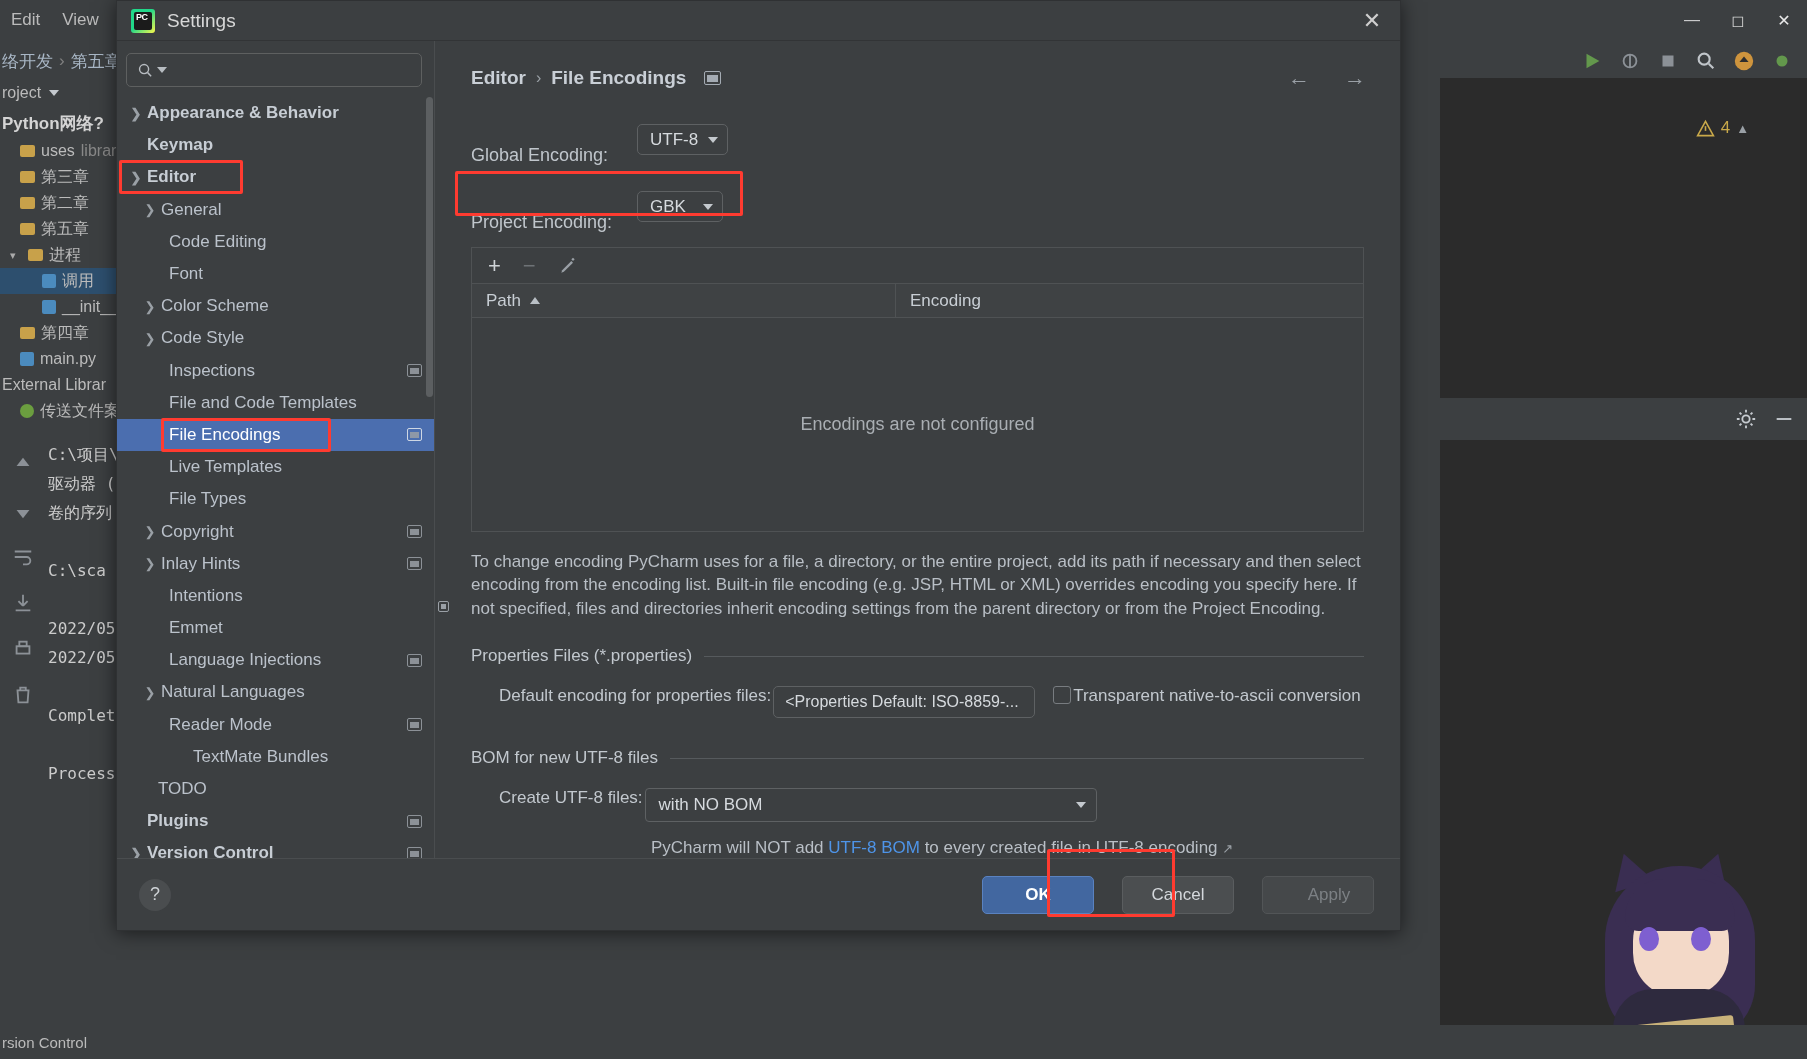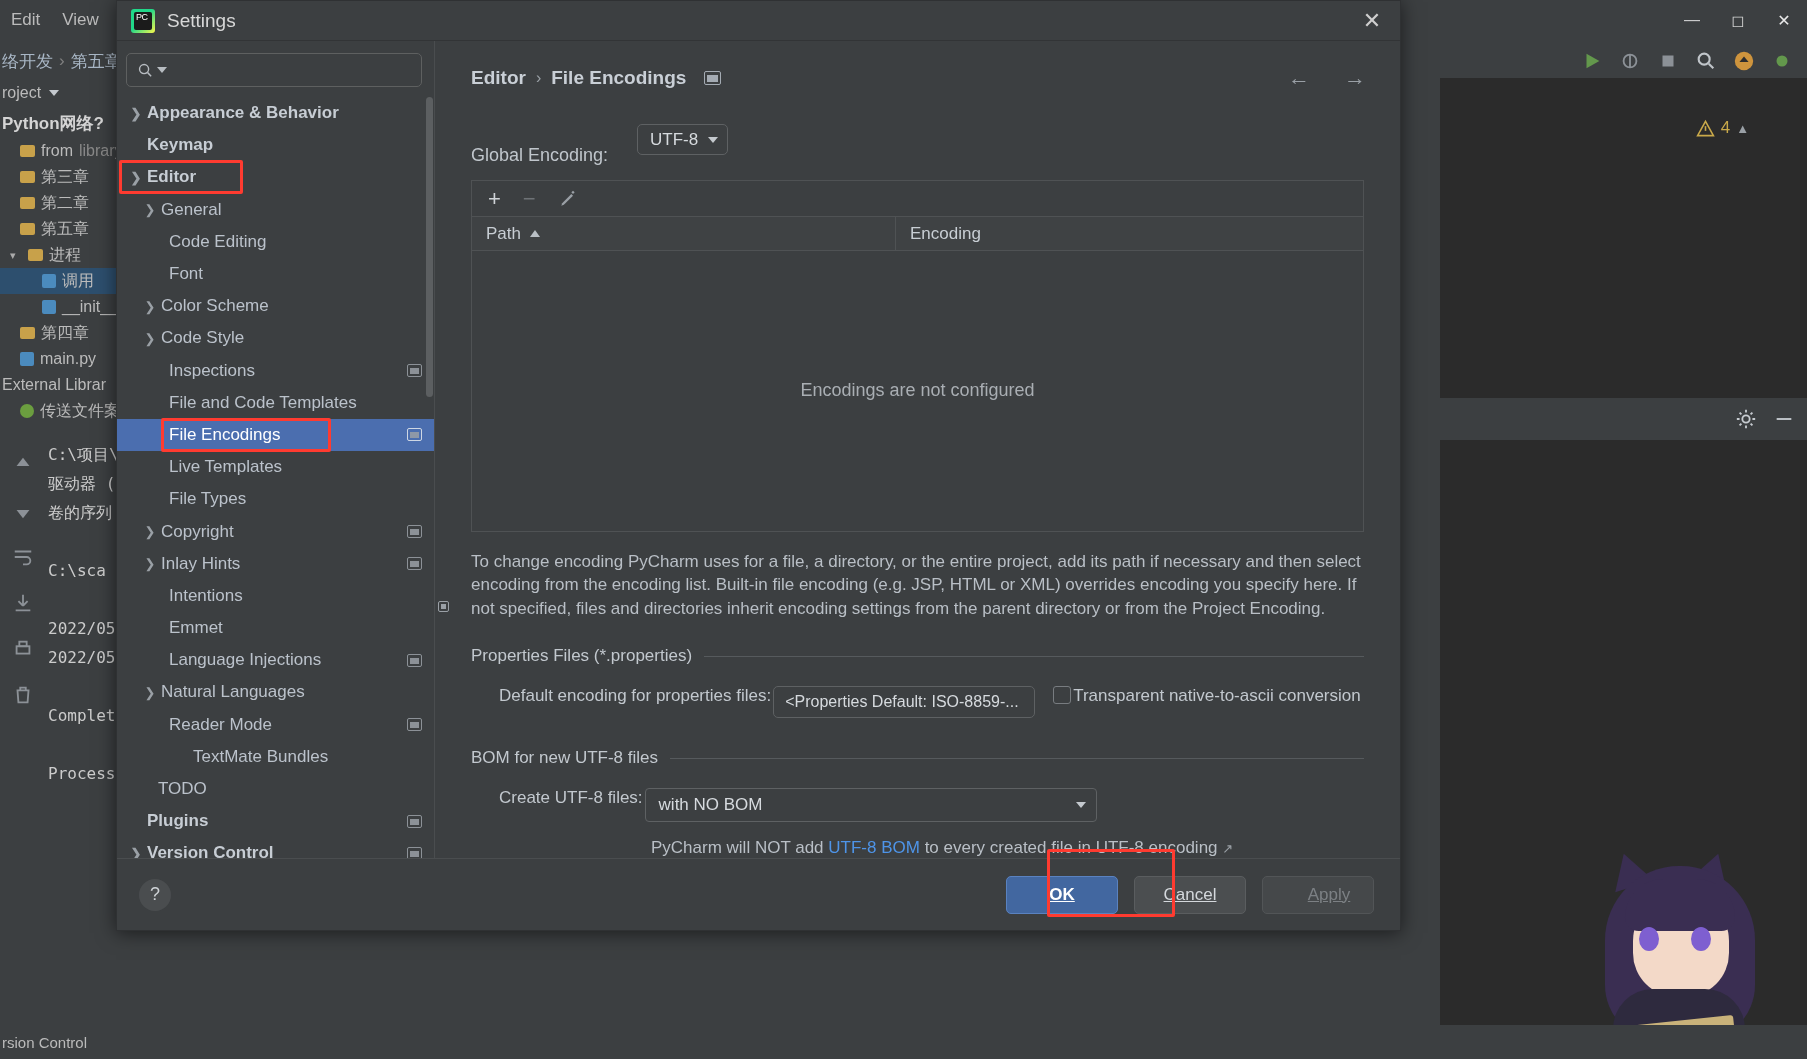--- a/index.html
+++ b/index.html
@@ -167,21 +167,21 @@
     width: 24px; height: 24px; border-radius: 3px;
     background: linear-gradient(135deg,#21d789 0%,#21d789 45%,#fcf84a 100%);
     position: relative; flex: none;
   }
   .pc-logo::after {
     content: ""; position: absolute; left: 3px; top: 3px;
     width: 18px; height: 18px; background: #1b1b1b; border-radius: 2px;
   }
   .pc-logo span {
     position: absolute; z-index: 2; left: 5px; top: 3px;
-    color: #ffffff; font-size: 9px; font-weight: normal; letter-spacing: -.5px;
+    color: #ffffff; font-size: 9px; font-weight: bold; letter-spacing: -.5px;
   }
   .dlg-title { color: #d8d8d8; font-size: 19px; flex: 1; }
   .dlg-close {
     width: 44px; height: 38px; display: flex; align-items: center;
     justify-content: center; color: #cfcfcf; font-size: 22px;
   }
 
   .dlg-body { flex: 1; display: flex; min-height: 0; }
 
   
@@ -350,21 +350,21 @@
   }
   .help-btn {
     width: 32px; height: 32px; border-radius: 50%;
     background: #4a4d4f; color: #cfd3d7; font-size: 18px;
     display: flex; align-items: center; justify-content: center;
   }
   .footer-spacer { flex: 1; }
   .btn {
     height: 38px; min-width: 112px; border-radius: 5px;
     display: flex; align-items: center; justify-content: center;
-    font-size: 17px; margin-left: 16px; padding: 0 18px; text-decoration: underline;
+    font-size: 17px; margin-left: 28px; padding: 0 18px;
   }
   .btn.primary { background: #4267a0; color: #ffffff; font-weight: bold;
                  border: 1px solid #5a82c0; }
   .btn.normal { background: #4b4e50; color: #d4d8dc; border: 1px solid #5a5d5f; }
   .btn.disabled { background: #45484a; color: #7c8084; border: 1px solid #525557; padding-left: 40px; }
 </style>
 </head>
 <body>
 
 <div id="ide">
@@ -419,21 +419,21 @@
           <circle cx="12" cy="12" r="7" fill="none" stroke="#9aa0a6" stroke-width="2"></circle>
           <circle cx="12" cy="12" r="2" fill="#9aa0a6"></circle>
         </svg>
     </div>
     <div class="proj-title">Python网络?</div>
 
     <div>
       <div class="tree-row">
         <span class="tree-arrow"></span>
         <span class="ic-folder"></span>
-        <span>from</span>
+        <span>uses</span>
         <span class="gray-label">library</span>
       </div>
       <div class="tree-row">
         <span class="tree-arrow"></span>
         <span class="ic-folder"></span>
         <span>第三章</span>
       </div>
       <div class="tree-row">
         <span class="tree-arrow"></span>
         <span class="ic-folder"></span>
@@ -697,20 +697,28 @@
       </div>
 
       <div class="enc-row">
         <span class="enc-label">Global Encoding:</span>
         <div class="combo">
           <span>UTF-8</span>
           <span class="caret"></span>
         </div>
       </div>
 
+      <div class="enc-row" style="margin-top:14px">
+        <span class="enc-label">Project Encoding:</span>
+        <div class="combo">
+          <span>GBK</span>
+          <span class="caret"></span>
+        </div>
+        <div class="hl-box" style="left:20px;top:-9px;width:288px;height:45px"></div>
+      </div>
 
       <div class="table-wrap">
         <div class="table-toolbar">
           <span class="tool-ic">+</span>
           <span class="tool-ic dim">−</span>
           <svg class="pencil" viewBox="0 0 24 24">
               <path d="M4 20l3-1 11-11-2-2L5 17z" fill="#9aa0a6"></path>
               <path d="M16 4l2 2 2-2-2-2z" fill="#9aa0a6"></path>
             </svg>
         </div>

